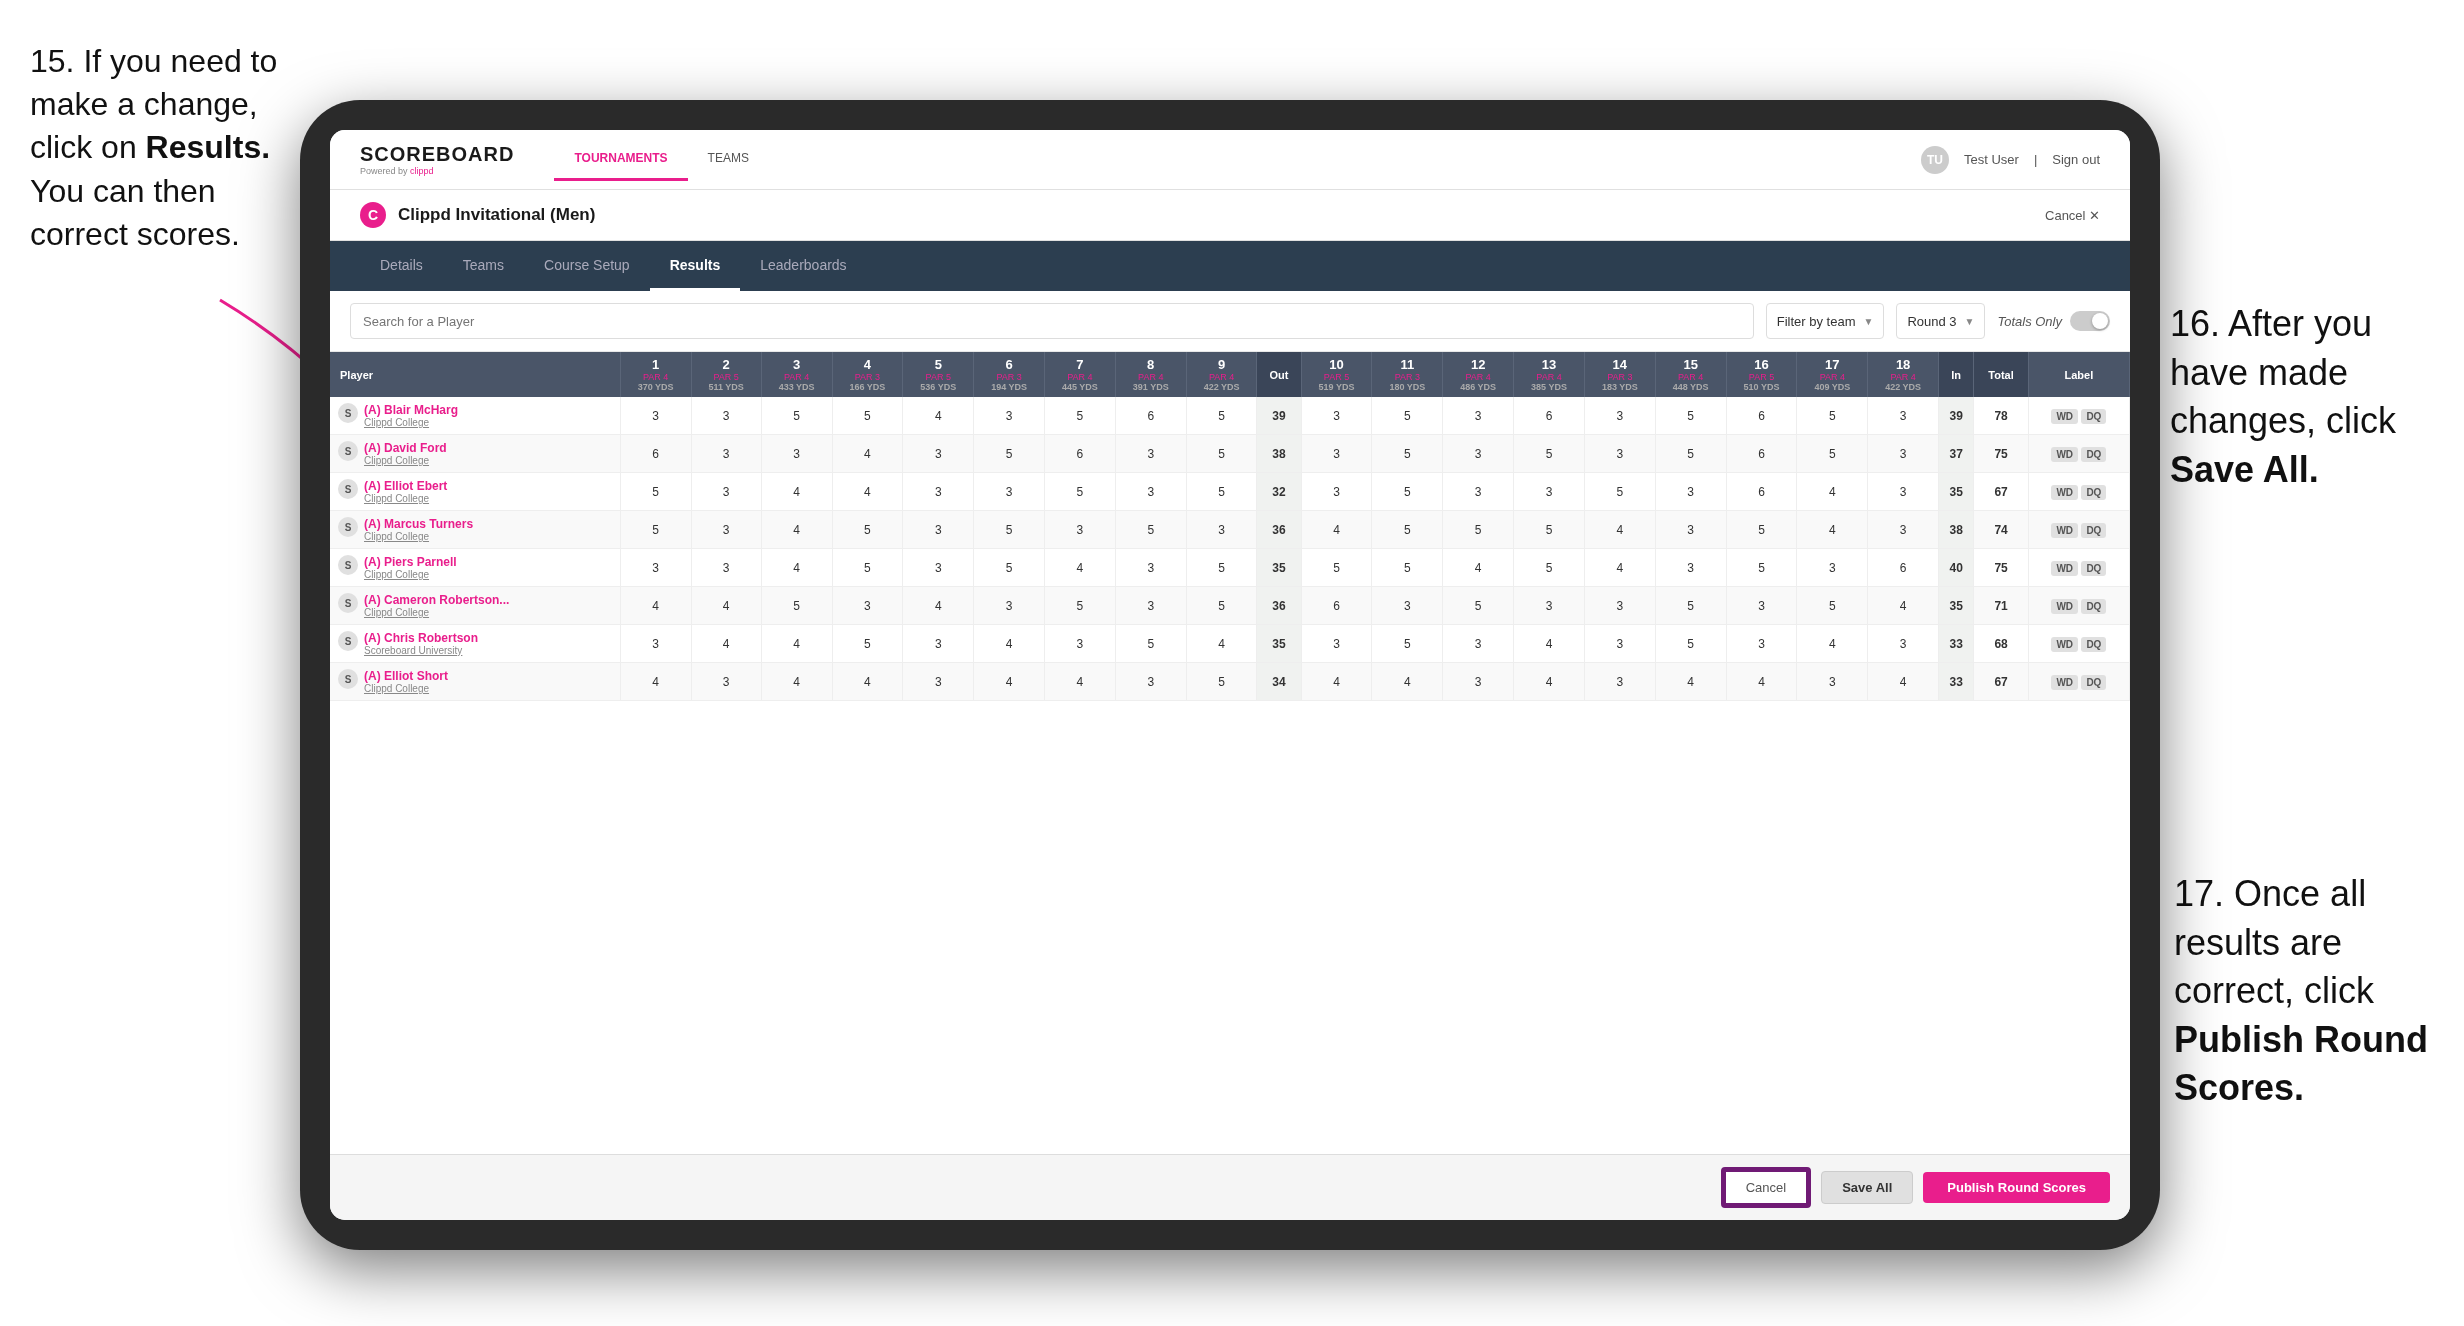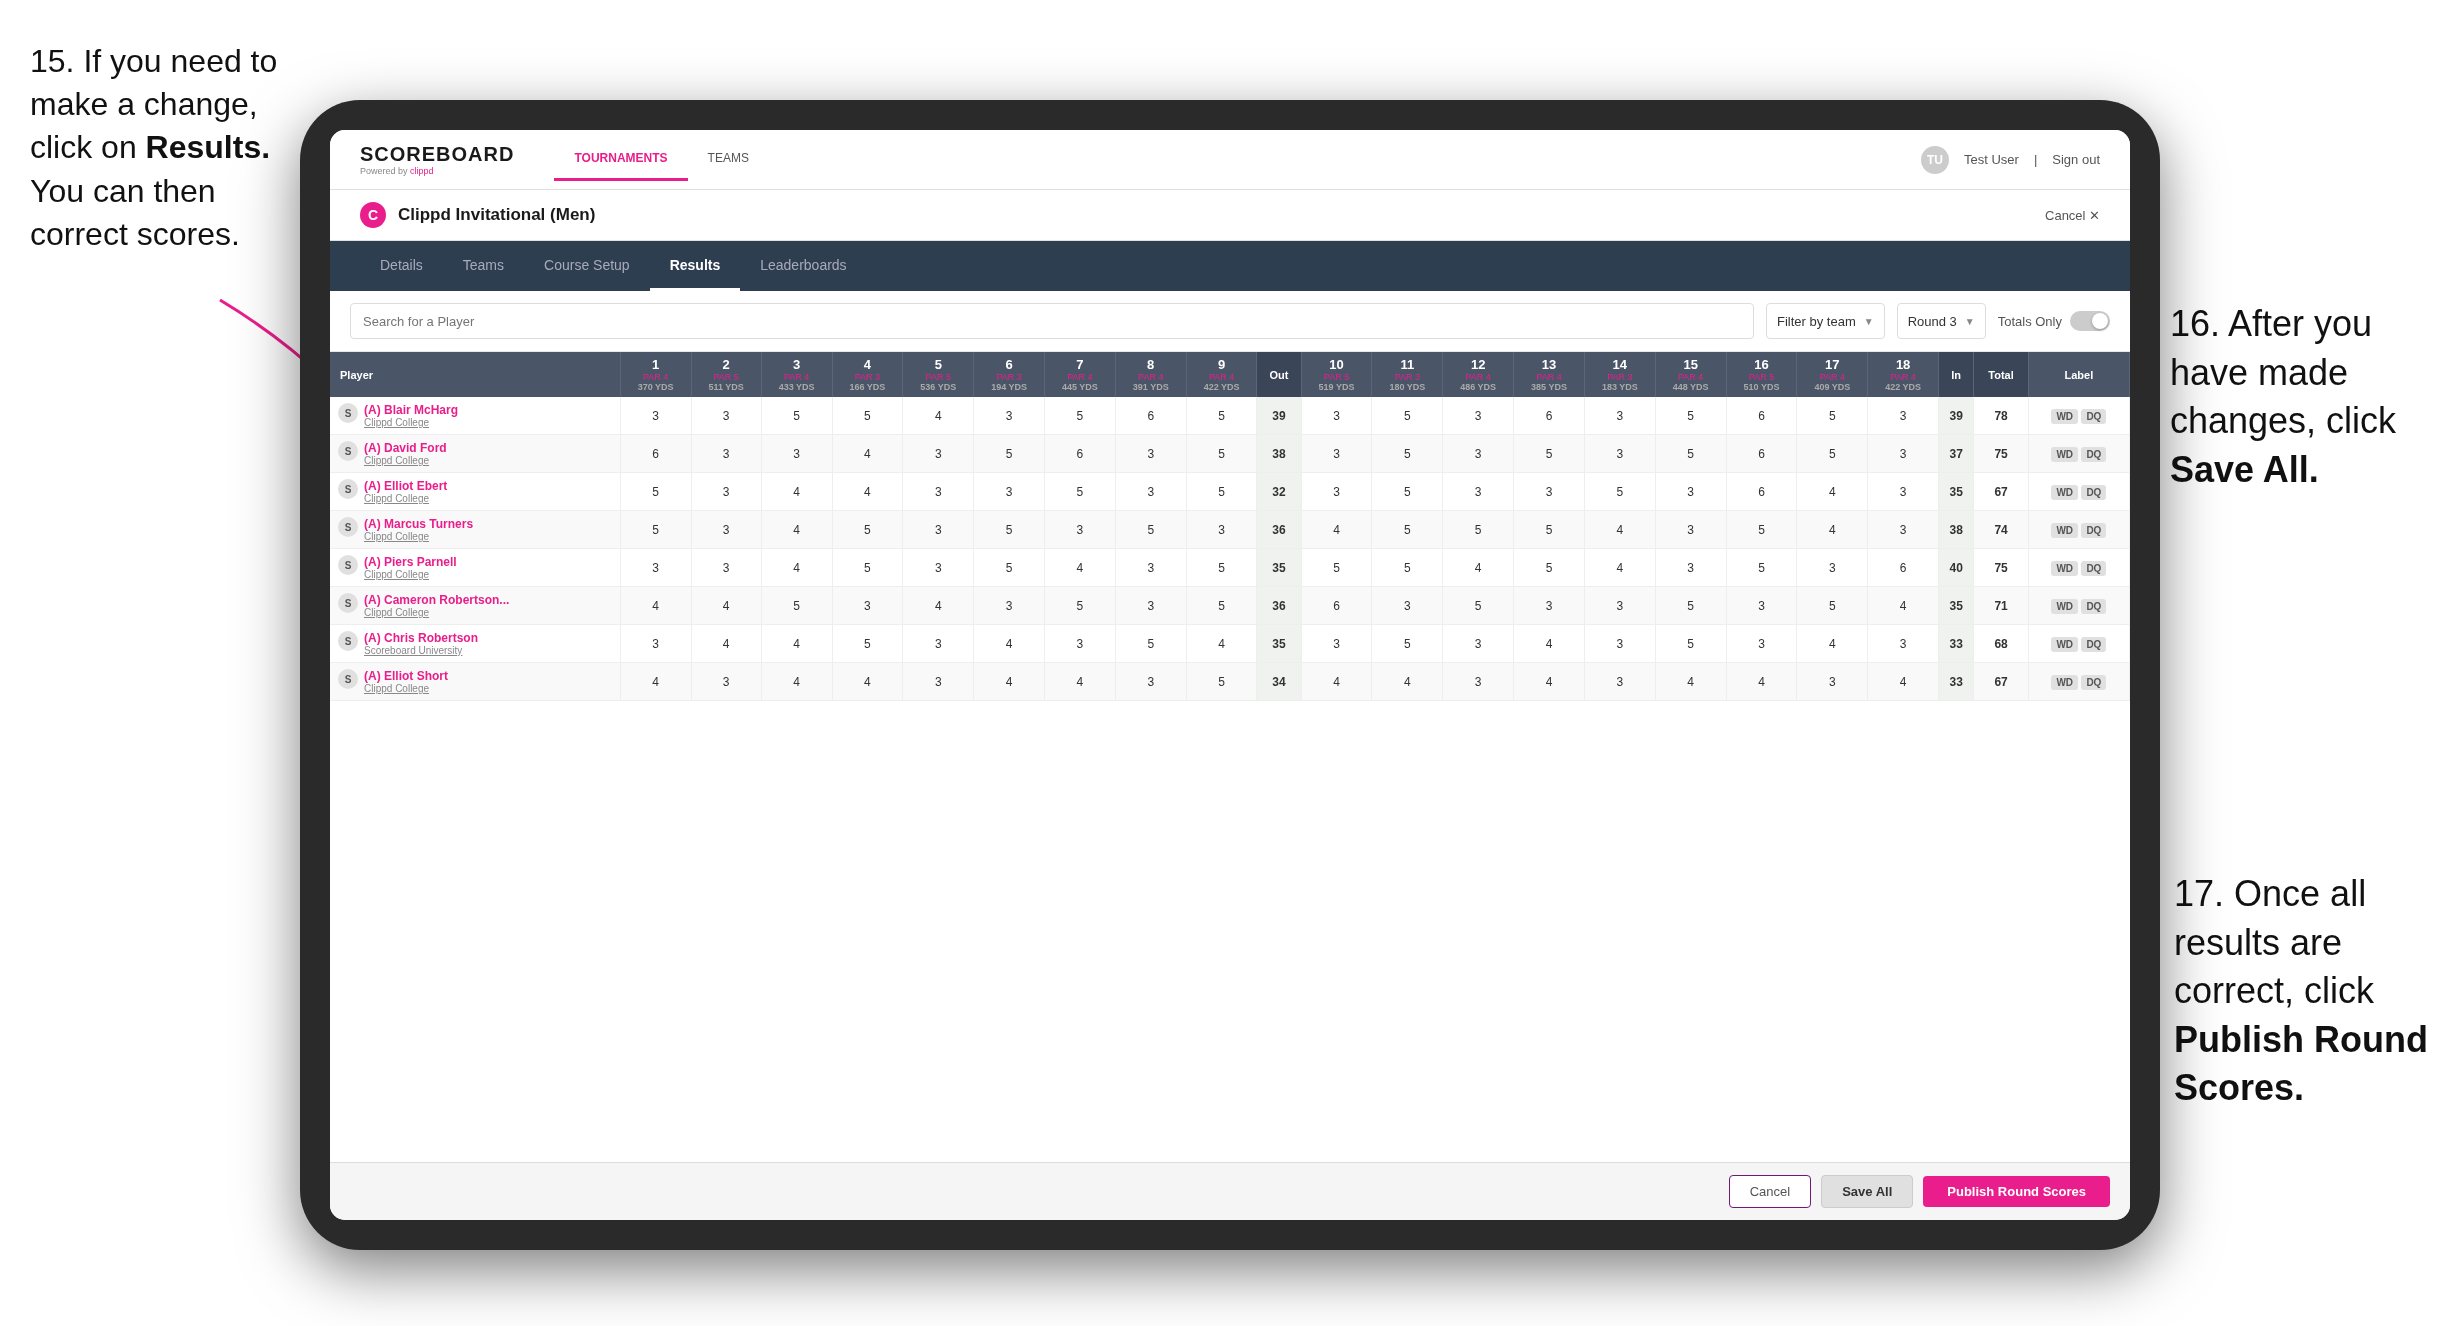--- a/index.html
+++ b/index.html
@@ -245,20 +245,21 @@
       background: white;
       white-space: nowrap;
     }
     .filter-dropdown .chevron { font-size: 10px; color: #888; }
     .totals-toggle {
       display: flex;
       align-items: center;
       gap: 8px;
       font-size: 13px;
       color: #555;
+      font-style: italic;
     }
     .toggle-switch {
       width: 40px;
       height: 20px;
       background: #ccc;
       border-radius: 10px;
       position: relative;
     }
     .toggle-knob {
       width: 16px;
@@ -393,21 +394,21 @@
       border-top: 1px solid #ddd;
       padding: 12px 20px;
       display: flex;
       align-items: center;
       justify-content: flex-end;
       gap: 10px;
       flex-shrink: 0;
     }
     .btn-cancel {
       padding: 8px 20px;
-      border: 1px solid #701a75;
+      border: 5px solid #701a75;
       border-radius: 4px;
       background: white;
       font-size: 13px;
       color: #555;
       cursor: pointer;
     }
     .btn-save {
       padding: 8px 20px;
       border: 1px solid #ccc;
       border-radius: 4px;

